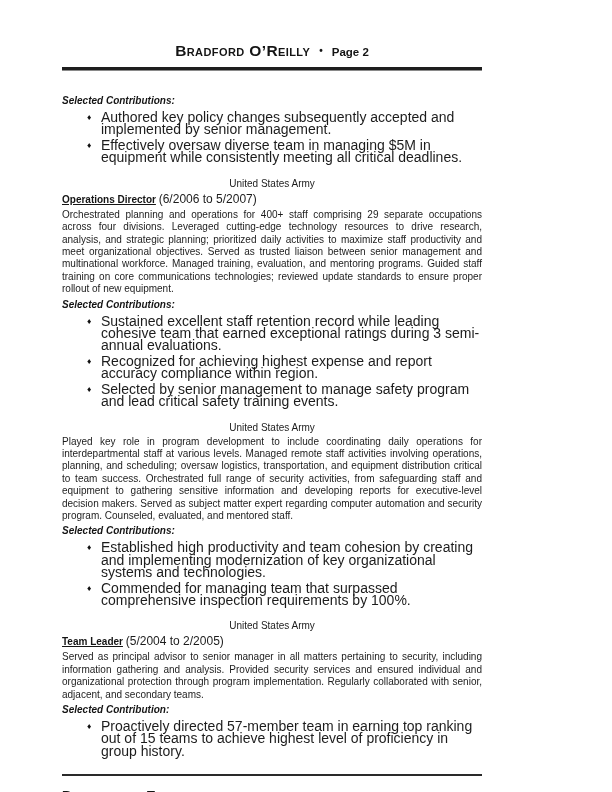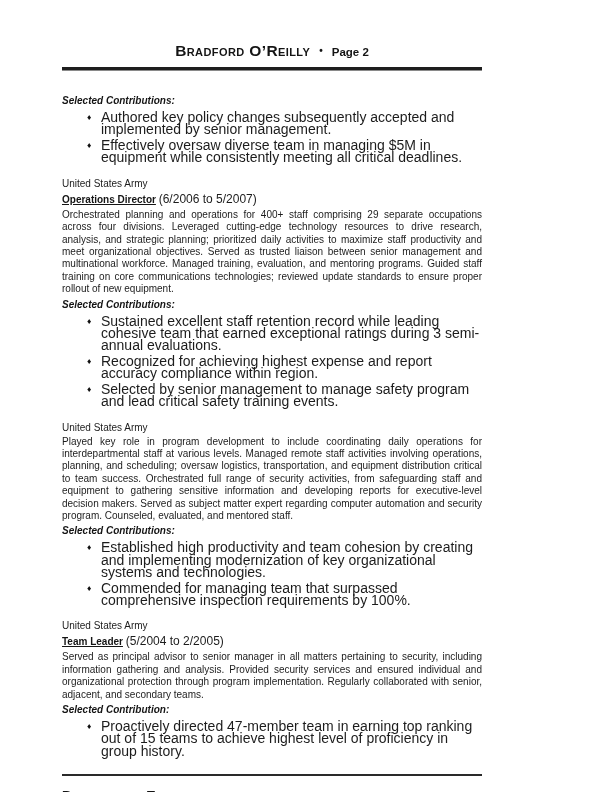--- a/index.html
+++ b/index.html
@@ -73,21 +73,21 @@
   .bullet-text {
     flex: 1;
     font-size: 14px;
     line-height: 12.3px;
     padding-right: 2px;
   }
 
   
   .carryover { margin-top: 24px; }
   .job { margin-top: 13px; }
-  .employer { font-size: 10px; line-height: 13px; }
+  .employer { font-size: 10px; line-height: 13px; text-align: center; }
   .title-line { margin-top: 2px; font-size: 10px; line-height: 14px; }
   .job-title {
     font-weight: bold;
     text-decoration: underline;
     font-size: 10px;
     color: #141414;
   }
   .job-dates { font-size: 12px; }
   .job-summary {
     margin: 2px 0 0 0;
@@ -193,21 +193,21 @@
   <section class="job">
     <div class="employer">United States Army</div>
     <div class="title-line">
       <span class="job-title">Team Leader</span>
       <span class="job-dates">(5/2004 to 2/2005)</span>
     </div>
     <p class="job-summary">Served as principal advisor to senior manager in all matters pertaining to security, including information gathering and analysis. Provided security services and ensured individual and organizational protection through program implementation. Regularly collaborated with senior, adjacent, and secondary teams.</p>
     <p class="contrib-heading">Selected Contribution:</p>
     <div class="bullet-row">
       <span class="bullet-marker">♦</span>
-      <span class="bullet-text">Proactively directed 47-member team in earning top ranking out of 15 teams to achieve highest level of proficiency in group history.</span>
+      <span class="bullet-text">Proactively directed 57-member team in earning top ranking out of 15 teams to achieve highest level of proficiency in group history.</span>
     </div>
   </section>
 
   <hr class="section-rule">
   <section>
     <h2 class="edu-heading">Bradford and Training</h2>
     <p class="edu-subheading">Professional Development</p>
   </section>
 
   <div class="footer">

